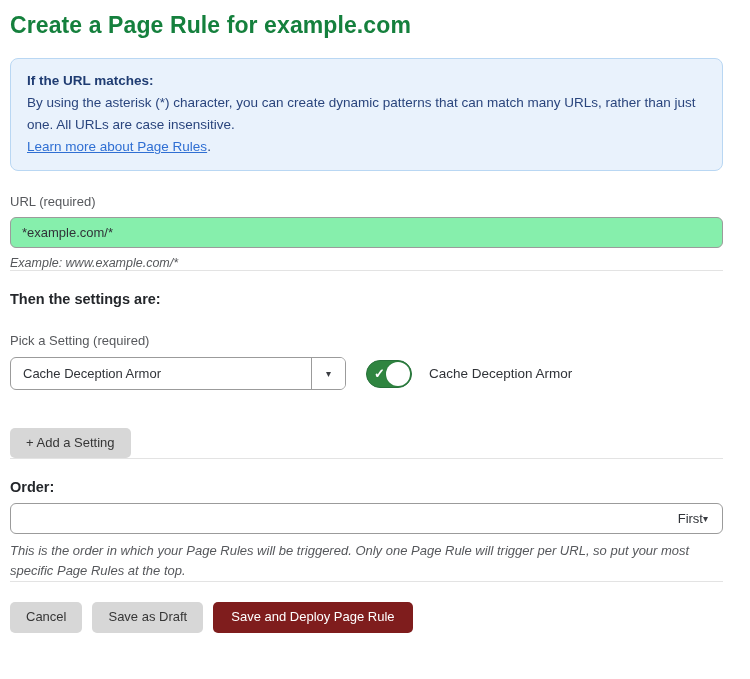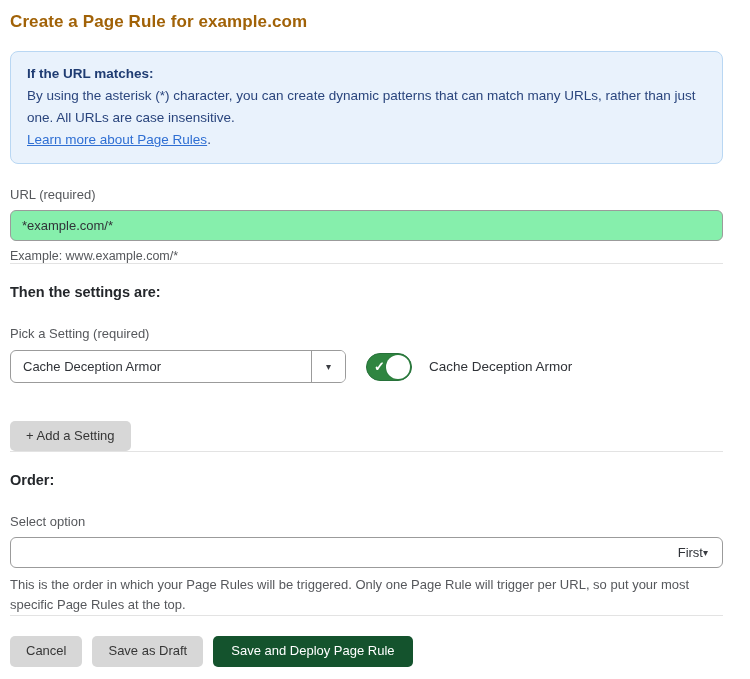--- a/index.html
+++ b/index.html
@@ -6,23 +6,23 @@
   html, body {
     width: 750px; height: 679px;
     background: #ffffff;
     font-family: "Liberation Sans", sans-serif;
     color: #33363b;
     overflow: hidden;
   }
   .page { padding: 10px 27px 0 10px; }
 
   .page-title {
-    font-size: 17px;
+    font-size: 23px;
     font-weight: 700;
-    color: #a16207;
+    color: #15803d;
     letter-spacing: .1px;
     margin-top: 2px;
   }
 
   
   .infobox {
     margin-top: 19px;
     background: #e9f2fc;
     border: 1px solid #b9d7f3;
     border-radius: 8px;
@@ -34,21 +34,21 @@
   .infobox-heading { font-weight: 700; color: #1f3c72; }
   .infobox a {
     color: #2f6fd3;
     text-decoration: underline;
     cursor: pointer;
   }
   .infobox .link-suffix { color: #2a457d; }
 
   
   .field-label { font-size: 13px; color: #56585c; }
-  .helper-text { font-size: 12.5px; color: #56585c; }
+  .helper-text { font-size: 12.5px; color: #56585c; font-style: italic; }
 
   .lbl-url { margin-top: 23px; }
   .text-input {
     display: block;
     width: 100%;
     height: 31px;
     margin-top: 8px;
     border: 1px solid #9b9b9b;
     border-radius: 6px;
     padding: 0 11px;
@@ -150,21 +150,21 @@
     display: inline-block;
     border: none;
     border-radius: 5px;
     font-family: "Liberation Sans", sans-serif;
     font-size: 13px;
     padding: 8px 16px;
     cursor: pointer;
     line-height: 1.1;
   }
   .btn-gray { background: #d7d7d7; color: #363636; }
-  .btn-blue { background: #14532d; color: #ffffff; padding: 8px 18px; }
+  .btn-blue { background: #7f1d1d; color: #ffffff; padding: 8px 18px; }
   .btn-add { margin-top: 38px; }
 
   .lbl-order-select { margin-top: 26px; }
   .select {
     margin-top: 8px;
     width: 100%;
     height: 31px;
     border: 1px solid #9b9b9b;
     border-radius: 6px;
     background: #fff;
@@ -227,21 +227,20 @@
     </div>
     <div class="toggle-text">Cache Deception Armor</div>
   </div>
 
   <button class="btn btn-gray btn-add">+ Add a Setting</button>
 
   <hr class="divider div-2">
 
   <div class="section-heading">Order:</div>
 
-  <div class="field-label lbl-order-select">Select option</div>
 
   <div class="select">
     <span>First</span>
     <span class="select-arrow">▾</span>
   </div>
 
   <div class="helper-text order-helper">This is the order in which your Page Rules will be triggered. Only one Page Rule will trigger per URL, so put your most specific Page Rules at the top.</div>
 
   <hr class="divider div-3">
 

